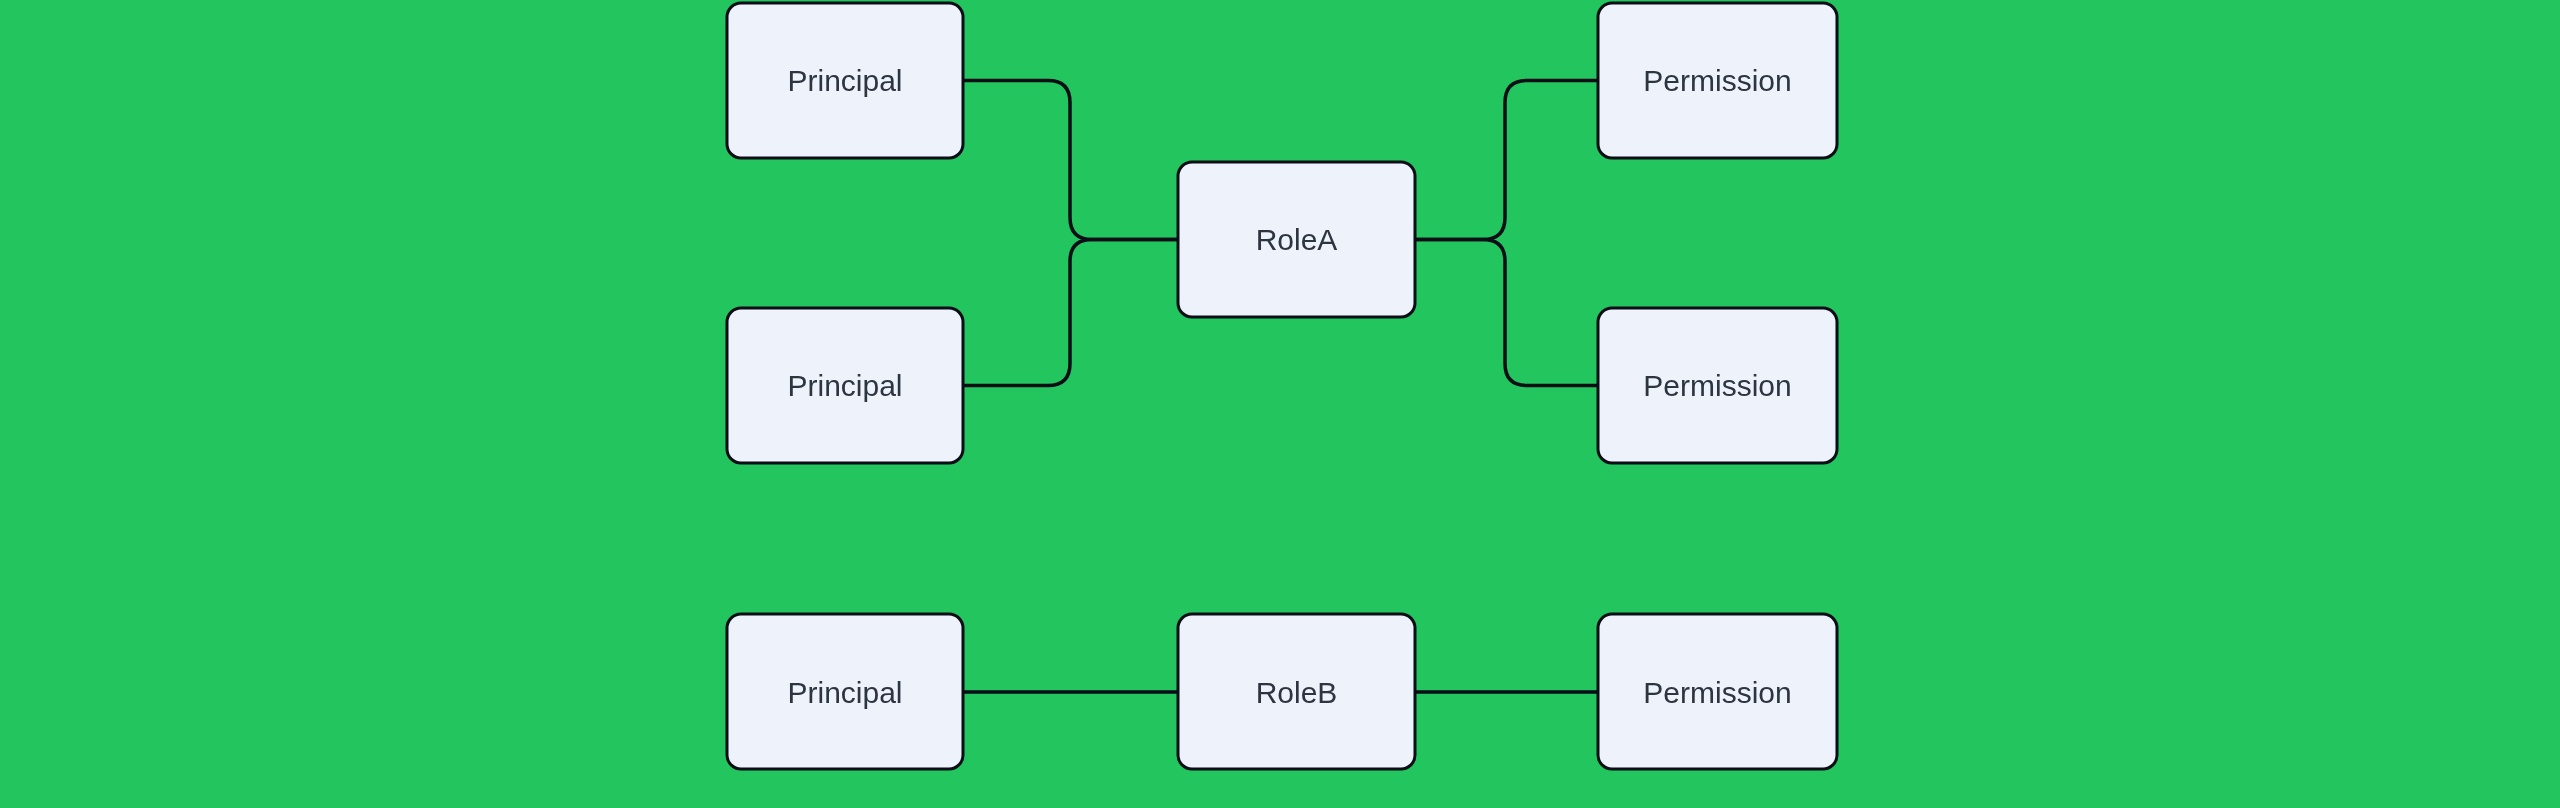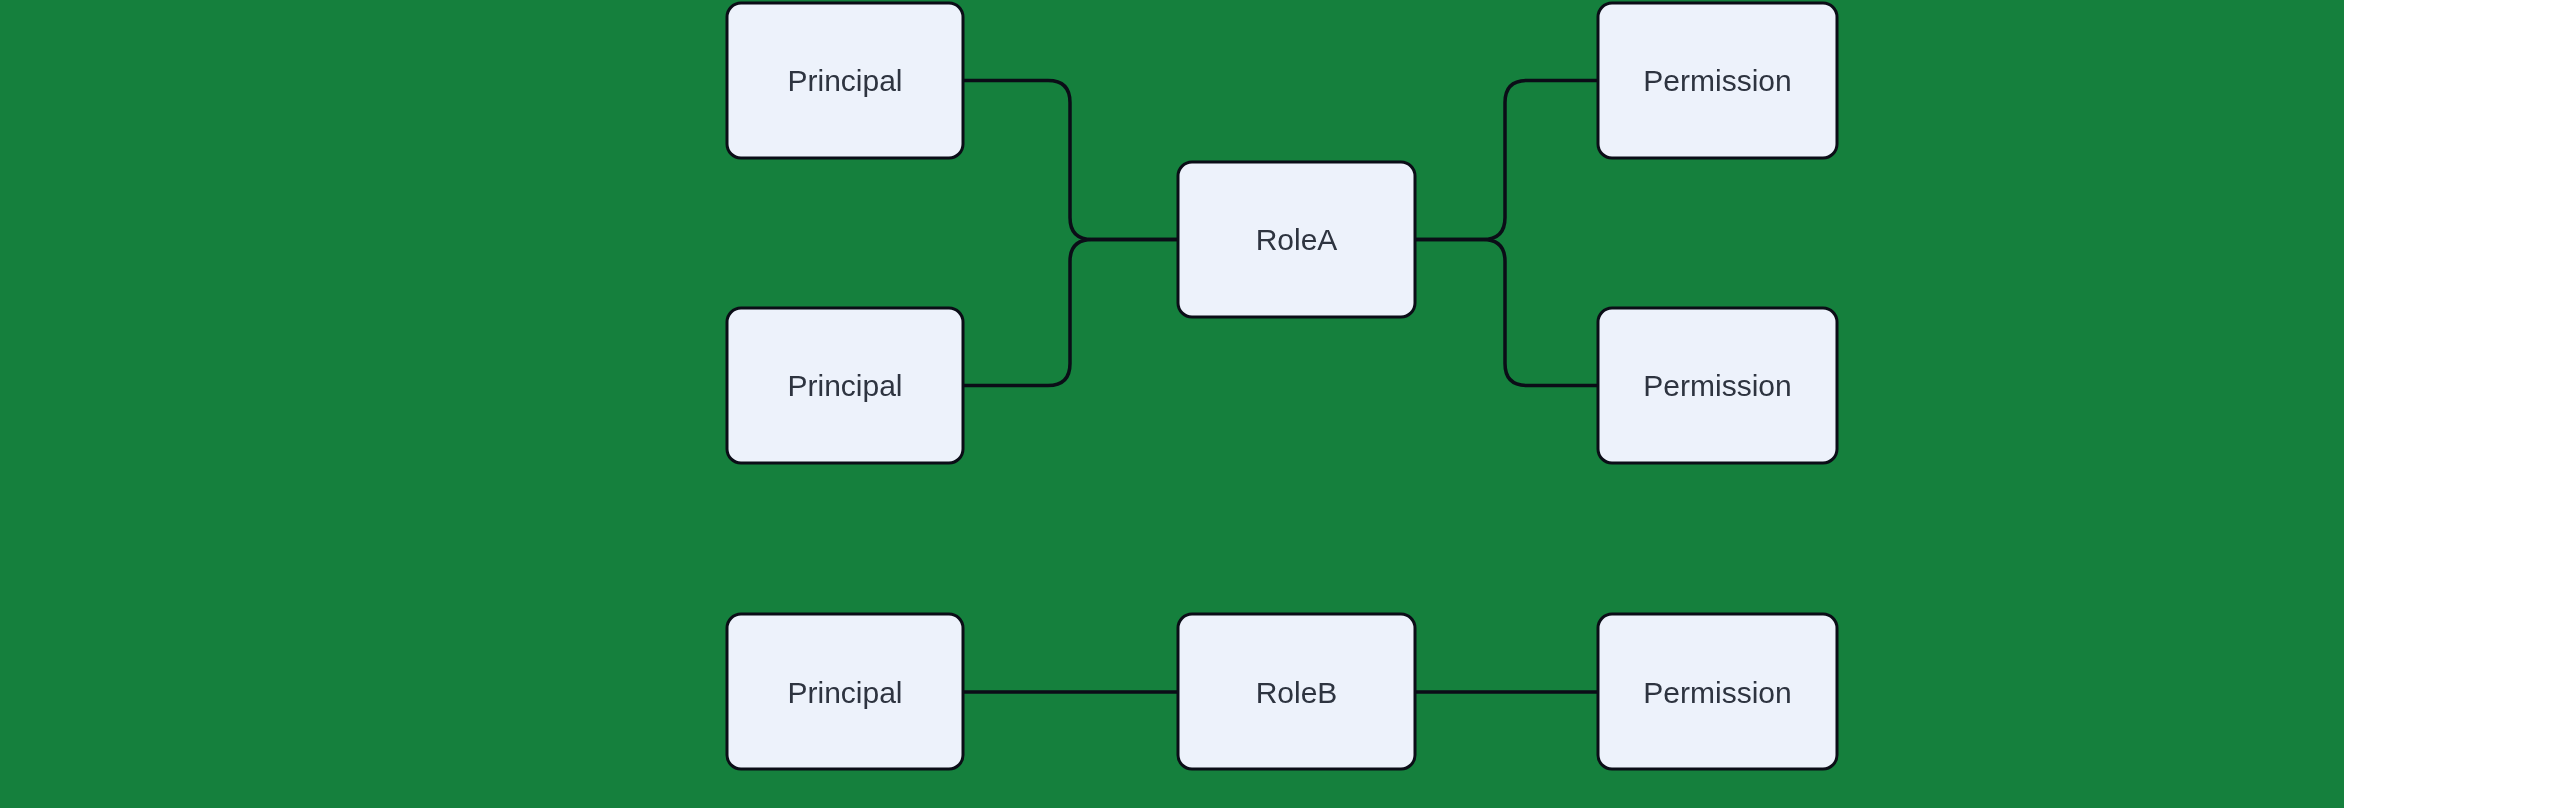--- a/index.html
+++ b/index.html
@@ -2,23 +2,23 @@
 <html style="--node-fill: #edf2fb; --node-border: #0b0d17; --edge-line: #0b0d17; --label-text: #2e3440;"><head>
 <meta charset="utf-8">
 <style>
   html, body {
     margin: 0;
     padding: 0;
     background: #ffffff;
   }
   .canvas {
     position: relative;
-    width: 2344px;
+    width: 2560px;
     height: 808px;
-    background: #15803d;
+    background: #22c55e;
     overflow: hidden;
   }
   svg { display: block; }
   .node-box {
     fill: var(--node-fill, #edf2fb);
     stroke: var(--node-border, #0b0d17);
     stroke-width: 3;
   }
   .edge {
     fill: none;

